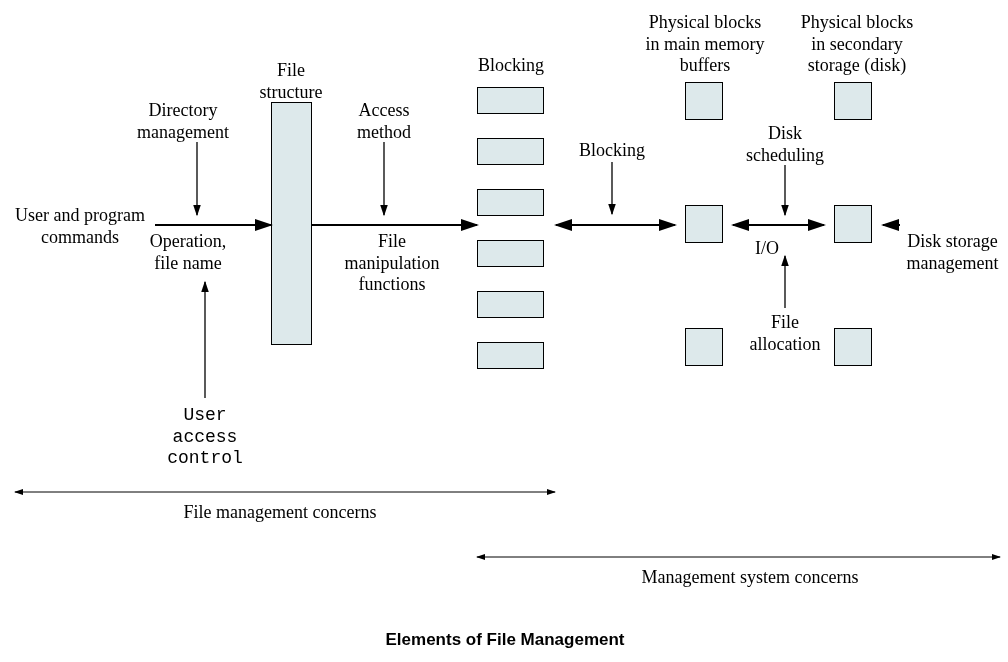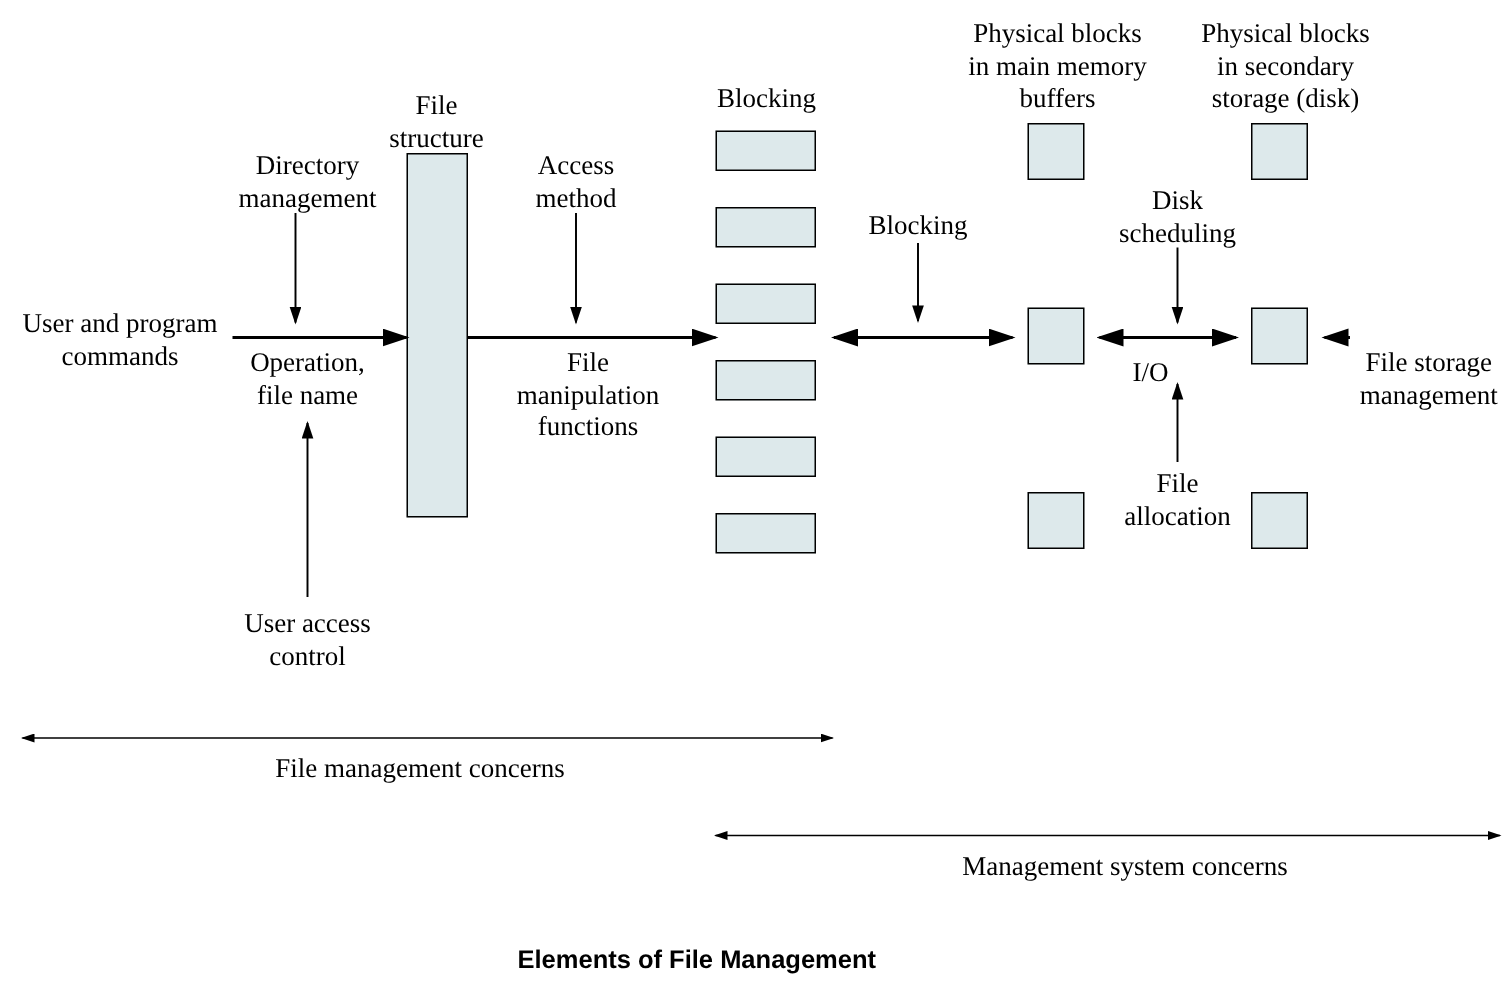--- a/index.html
+++ b/index.html
@@ -20,20 +20,21 @@
     .rect {
       position: absolute;
       background: #dde9eb;
       border: 1px solid #000;
     }
     .caption {
       position: absolute;
       font-family: Arial, Helvetica, sans-serif;
       font-weight: bold;
       font-size: 17px;
+      text-align: center;
     }
     svg {
       position: absolute;
       top: 0;
       left: 0;
     }
   </style>
 </head>
 <body>
 
@@ -49,47 +50,47 @@
 <div class="rect" style="left:685px; top:82px; width:38px; height:38px;"></div>
 <div class="rect" style="left:685px; top:205px; width:38px; height:38px;"></div>
 <div class="rect" style="left:685px; top:328px; width:38px; height:38px;"></div>
 
 <div class="rect" style="left:834px; top:82px; width:38px; height:38px;"></div>
 <div class="rect" style="left:834px; top:205px; width:38px; height:38px;"></div>
 <div class="rect" style="left:834px; top:328px; width:38px; height:38px;"></div>
 
 <div class="label" style="left:5px; top:205px; width:150px; white-space:pre-line;">User and program
 commands</div>
-<div class="label" style="left:150px; top:100px; width:110px; white-space:pre-line;">Directory
+<div class="label" style="left:128px; top:100px; width:110px; white-space:pre-line;">Directory
 management</div>
 <div class="label" style="left:250px; top:60px; width:82px; white-space:pre-line;">File
 structure</div>
 <div class="label" style="left:344px; top:100px; width:80px; white-space:pre-line;">Access
 method</div>
-<div class="label" style="left:155px; top:231px; width:100px; white-space:pre-line;">Operation,
+<div class="label" style="left:138px; top:231px; width:100px; white-space:pre-line;">Operation,
 file name</div>
 <div class="label" style="left:337px; top:231px; width:110px; white-space:pre-line;">File
 manipulation
 functions</div>
-<div class="label" style="left:155px; top:405px; width:100px; white-space:pre-line;">User access
+<div class="label" style="left:155px; top:405px; width:100px; white-space:pre-line;font-family:Liberation Mono, monospace;">User access
 control</div>
 <div class="label" style="left:475px; top:55px; width:72px;">Blocking</div>
 <div class="label" style="left:572px; top:140px; width:80px;">Blocking</div>
 <div class="label" style="left:635px; top:12px; width:140px; white-space:pre-line;">Physical blocks
 in main memory
 buffers</div>
 <div class="label" style="left:787px; top:12px; width:140px; white-space:pre-line;">Physical blocks
 in secondary
 storage (disk)</div>
 <div class="label" style="left:740px; top:123px; width:90px; white-space:pre-line;">Disk
 scheduling</div>
 <div class="label" style="left:752px; top:238px; width:30px;">I/O</div>
 <div class="label" style="left:740px; top:312px; width:90px; white-space:pre-line;">File
 allocation</div>
-<div class="label" style="left:900px; top:231px; width:105px; white-space:pre-line;">File storage
+<div class="label" style="left:900px; top:231px; width:105px; white-space:pre-line;">Disk storage
 management</div>
 
 <div class="label" style="left:165px; top:502px; width:230px;">File management concerns</div>
 <div class="label" style="left:635px; top:567px; width:230px;">Management system concerns</div>
 
 <div class="caption" style="left:345px; top:630px; width:320px;">Elements of File Management</div>
 
 <svg width="1008" height="662">
   <defs>
     <marker id="arrow" markerWidth="10" markerHeight="10" refX="8" refY="3" orient="auto" markerUnits="strokeWidth">

